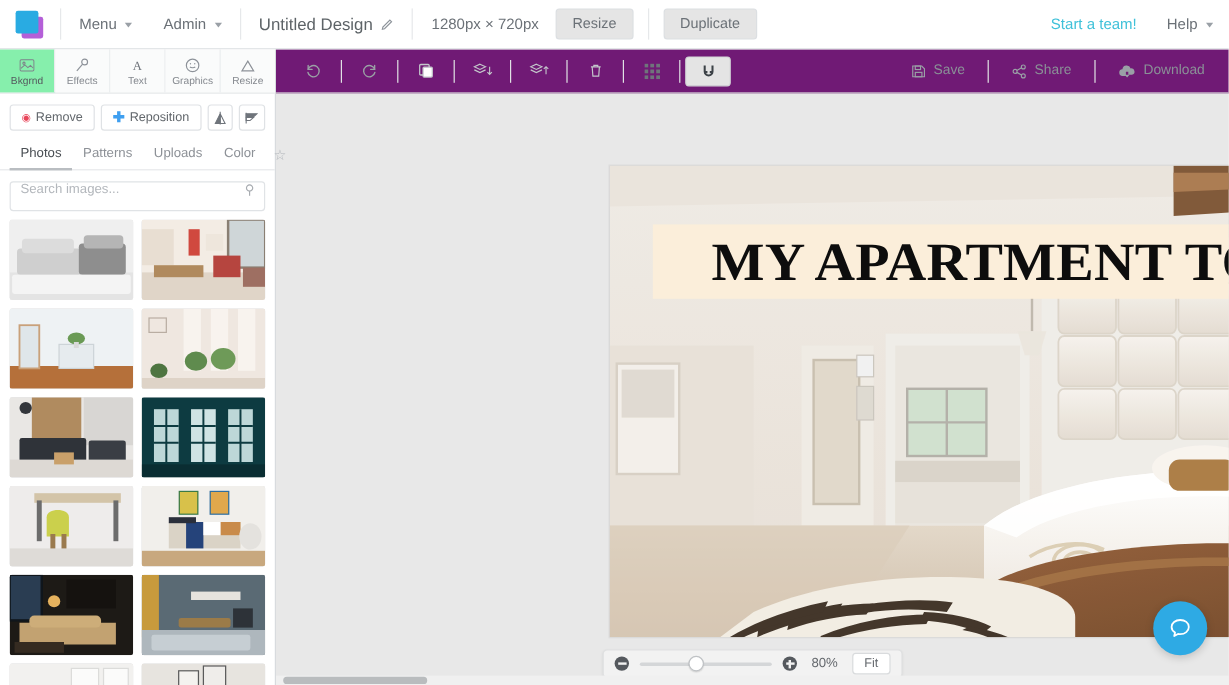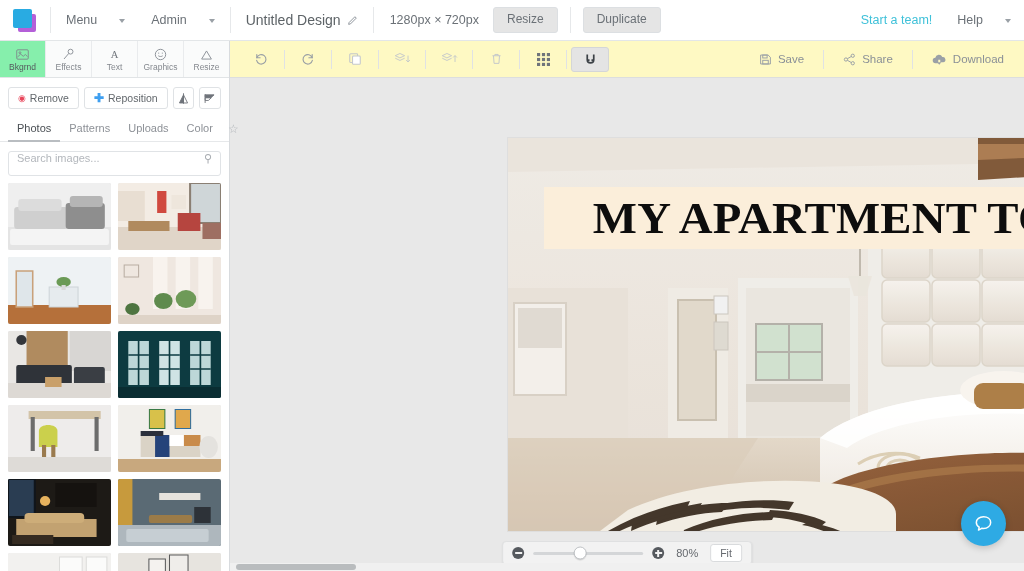--- a/index.html
+++ b/index.html
@@ -27,21 +27,21 @@
     position: absolute; left: 5px; top: 5px; width: 18px; height: 18px;
     background: #b45fd8; border-radius: 2px;
   }
   .logo .sq-blue {
     position: absolute; left: 0; top: 0; width: 19px; height: 19px;
     background: #29abe2; border-radius: 2px;
   }
   .tb-divider { width: 1px; height: 26px; background: #e6e8ea; margin: 0 2px; }
   .tb-item {
     font-size: 12.5px; color: #6b7177; padding: 0 13px; height: 41px;
-    display: flex; align-items: center; gap: 20px; cursor: pointer; white-space: nowrap; justify-content: flex-end;
+    display: flex; align-items: center; gap: 5px; cursor: pointer; white-space: nowrap; justify-content: flex-end;
   }
   .caret { display: inline-block; width: 0; height: 0;
     border-left: 3.5px solid transparent; border-right: 3.5px solid transparent;
     border-top: 4px solid #9aa0a6; margin-left: 2px; position: relative; top: 1px; }
   .doc-title { font-size: 14px; color: #5d6367; display: flex; align-items: center; gap: 6px; }
   .pencil { font-size: 11px; color: #8d939a; }
   .dims { font-size: 12.5px; color: #6b7177; padding: 0 14px; white-space: nowrap; }
   .ghost-btn {
     font-size: 12px; color: #6b7177; border: 1px solid #dcdfe2; background: #e5e5e5;
     border-radius: 3px; padding: 5px 13px; cursor: pointer; line-height: 1.1;
@@ -102,21 +102,21 @@
   .thumbs {
     flex: 1; overflow: hidden; padding: 0 8px 0 8px;
     display: grid; grid-template-columns: 1fr 1fr; gap: 7px; align-content: start;
   }
   .thumb { height: 67px; border-radius: 2px; overflow: hidden; cursor: pointer; position: relative; background:#ddd; }
   .thumb svg { display: block; width: 100%; height: 100%; }
 
   
   .canvasarea { flex: 1; background: #e8e8e8; position: relative; min-width: 0; overflow: hidden; }
   .edtoolbar {
-    height: 37px; background: #fef9c3; border-bottom: 1px solid #dcdede;
+    height: 37px; background: #701a75; border-bottom: 1px solid #dcdede;
     display: flex; align-items: center; padding: 0 12px; position: relative; z-index: 10;
   }
   .tool {
     width: 38px; height: 25px; display: flex; align-items: center; justify-content: center;
     cursor: pointer; border-radius: 3px; color: #9aa0a5;
   }
   .tool.active { background: #e4e4e4; color: #4b5055; border: 1px solid #d4d6d8; }
   .tool.dim { color: #c3c7cb; }
   .tool-sep { width: 1px; height: 19px; background: #e0e2e4; margin: 0 4px; }
   .tool-right { margin-left: auto; display: flex; align-items: center; gap: 0; }

